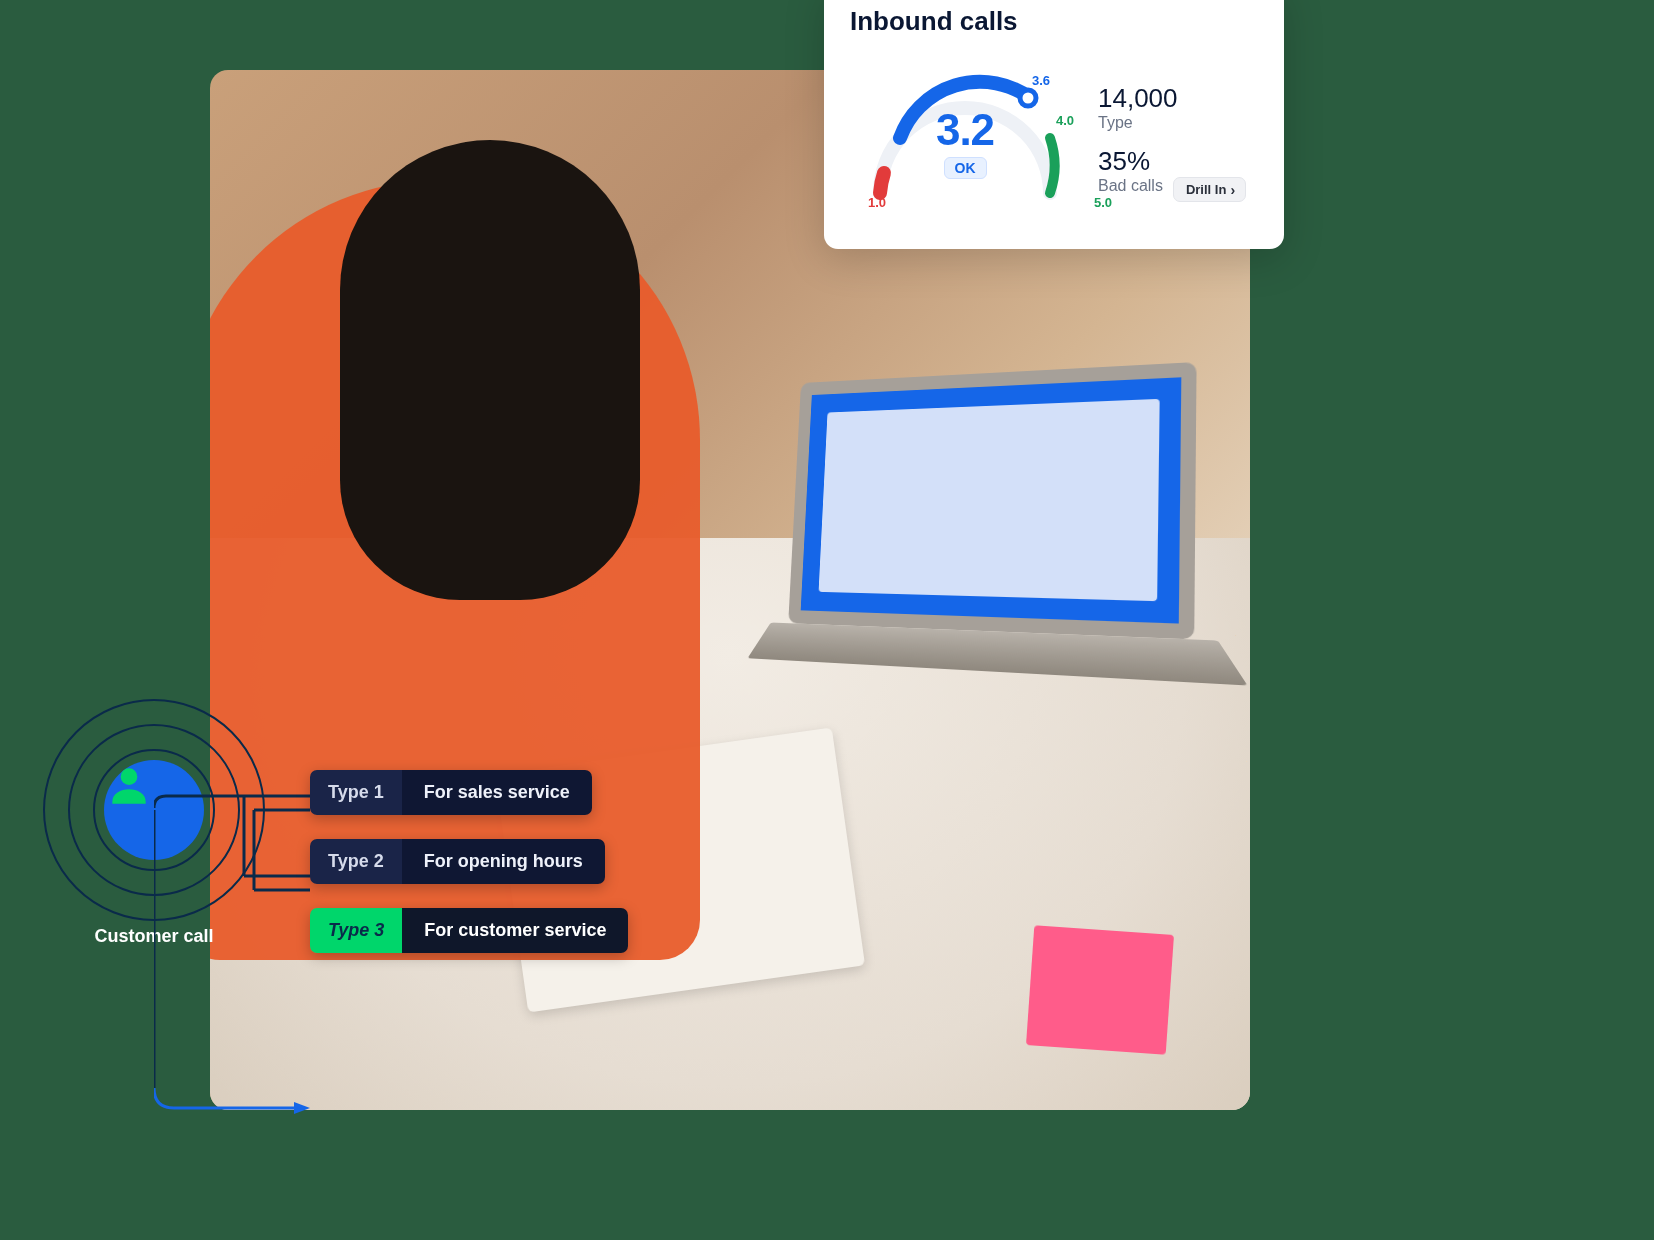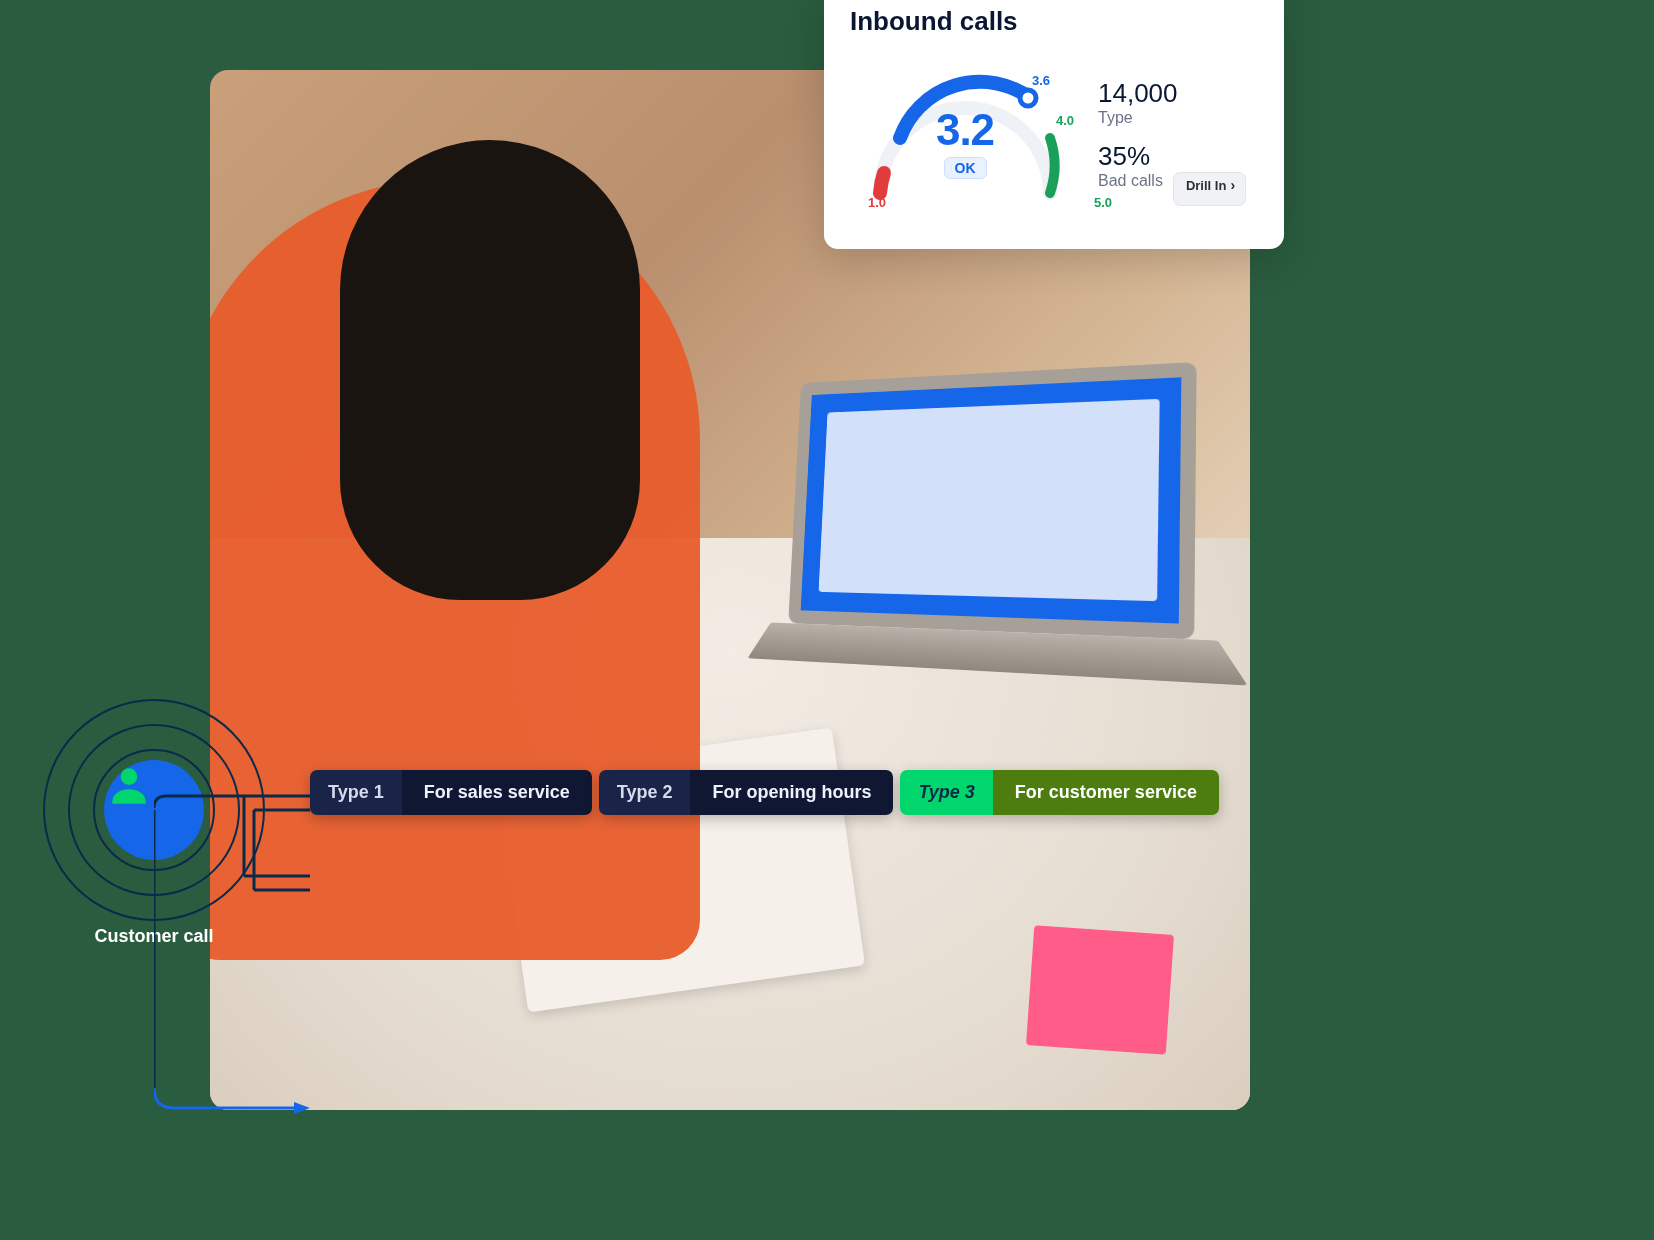--- a/index.html
+++ b/index.html
@@ -156,21 +156,21 @@
   .stat-value { font-size: 26px; font-weight: 400; color: #0a1733; }
   .stat-label { font-size: 16px; color: #6a7385; margin-bottom: 14px; }
   .stat-row { display: flex; align-items: flex-start; gap: 10px; }
   .pill-btn {
     font-size: 13px;
     font-weight: 600;
     color: #2a2f3a;
     background: #f1f2f5;
     border: 1px solid #e3e5ea;
     border-radius: 7px;
-    padding: 4px 10px 12px 12px;
+    padding: 4px 10px 3px 12px;
     display: inline-flex;
     align-items: center;
     gap: 4px;
     cursor: pointer;
   }
   .chev { font-size: 14px; }
 
   
   .rings {
     position: absolute;
@@ -207,22 +207,22 @@
     width: 260px;
     height: 320px;
     pointer-events: none;
   }
 
   .type-stack {
     position: absolute;
     left: 310px;
     top: 770px;
     display: flex;
-    flex-direction: row;
-    gap: 7px;
+    flex-direction: column;
+    gap: 24px;
   }
   .type-chip {
     display: inline-flex;
     border-radius: 7px;
     overflow: hidden;
     font-size: 18px;
     font-weight: 600;
     width: fit-content;
     box-shadow: 0 4px 14px rgba(0,0,0,0.25);
   }
@@ -236,21 +236,21 @@
     background: #0f1733;
     color: #eef1fa;
   }
   .type-chip.active .type-key {
     background: #00d66b;
     color: #0a2a4a;
     font-weight: 700;
     font-style: italic;
   }
   .type-chip.active .type-val {
-    background: #4d7c0f;
+    background: #0f172a;
     color: #fff;
   }
 </style>
 </head>
 <body>
 
 <div class="photo-area">
   <div class="desk"></div>
   <div class="notebook"></div>
   <div class="sticky"></div>

